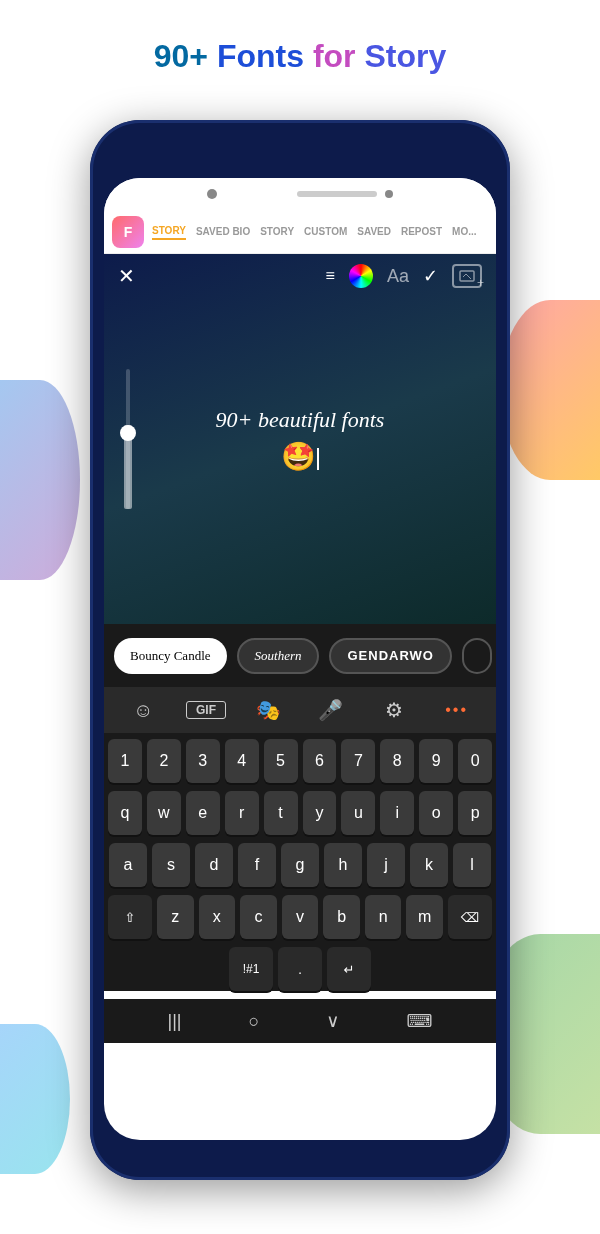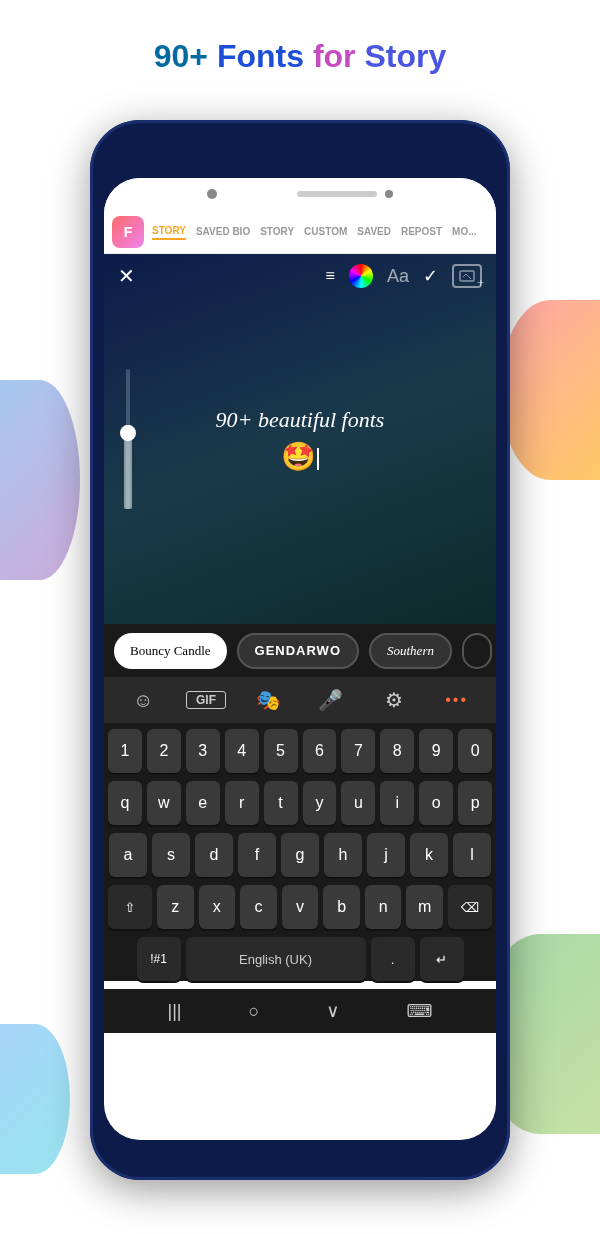--- a/index.html
+++ b/index.html
@@ -281,21 +281,21 @@
       vertical-align: middle;
       margin-left: 1px;
     }
     .emoji-line {
       font-size: 28px;
       margin-top: 4px;
     }
 
     
     .font-selector {
-      height: 53px;
+      height: 63px;
       background: #1a1a1a;
       display: flex;
       align-items: center;
       padding: 0 10px;
       gap: 10px;
       overflow: hidden;
     }
     .font-chip {
       height: 36px;
       padding: 0 16px;
@@ -486,22 +486,22 @@
       <div style="text-align:center;">
         <div class="editor-text">90+ beautiful fonts</div>
         <div class="emoji-line">
           <span>🤩</span><span class="cursor-blink"></span>
         </div>
       </div>
     </div>
 
     <div class="font-selector">
       <div class="font-chip active">Bouncy Candle</div>
+      <div class="font-chip dark southern">Southern</div>
       <div class="font-chip dark gendarwo">GENDARWO</div>
-      <div class="font-chip dark southern">Southern</div>
       <div class="font-chip dark partial"></div>
     </div>
 
     <div class="keyboard-area">
 
       <div class="keyboard-toolbar">
         <span class="kb-toolbar-icon">☺</span>
         <span class="kb-toolbar-icon" style="font-size:12px;font-weight:bold;border:1.5px solid #ccc;border-radius:3px;padding:1px 6px;">GIF</span>
         <span class="kb-toolbar-icon">🎭</span>
         <span class="kb-toolbar-icon">🎤</span>
@@ -556,21 +556,20 @@
           <div class="key">c</div>
           <div class="key">v</div>
           <div class="key">b</div>
           <div class="key">n</div>
           <div class="key">m</div>
           <div class="key dark-key special">⌫</div>
         </div>
 
         <div class="key-row">
           <div class="key dark-key special wide" style="font-size:12px;">!#1</div>
-          <div class="key extra-wide special">English (UK)</div>
           <div class="key dark-key special">.</div>
           <div class="key dark-key special wide">↵</div>
         </div>
       </div>
     </div>
 
     <div class="phone-bottom-bar">
       <span class="bottom-nav-icon">|||</span>
       <span class="bottom-nav-icon">○</span>
       <span class="bottom-nav-icon">∨</span>

